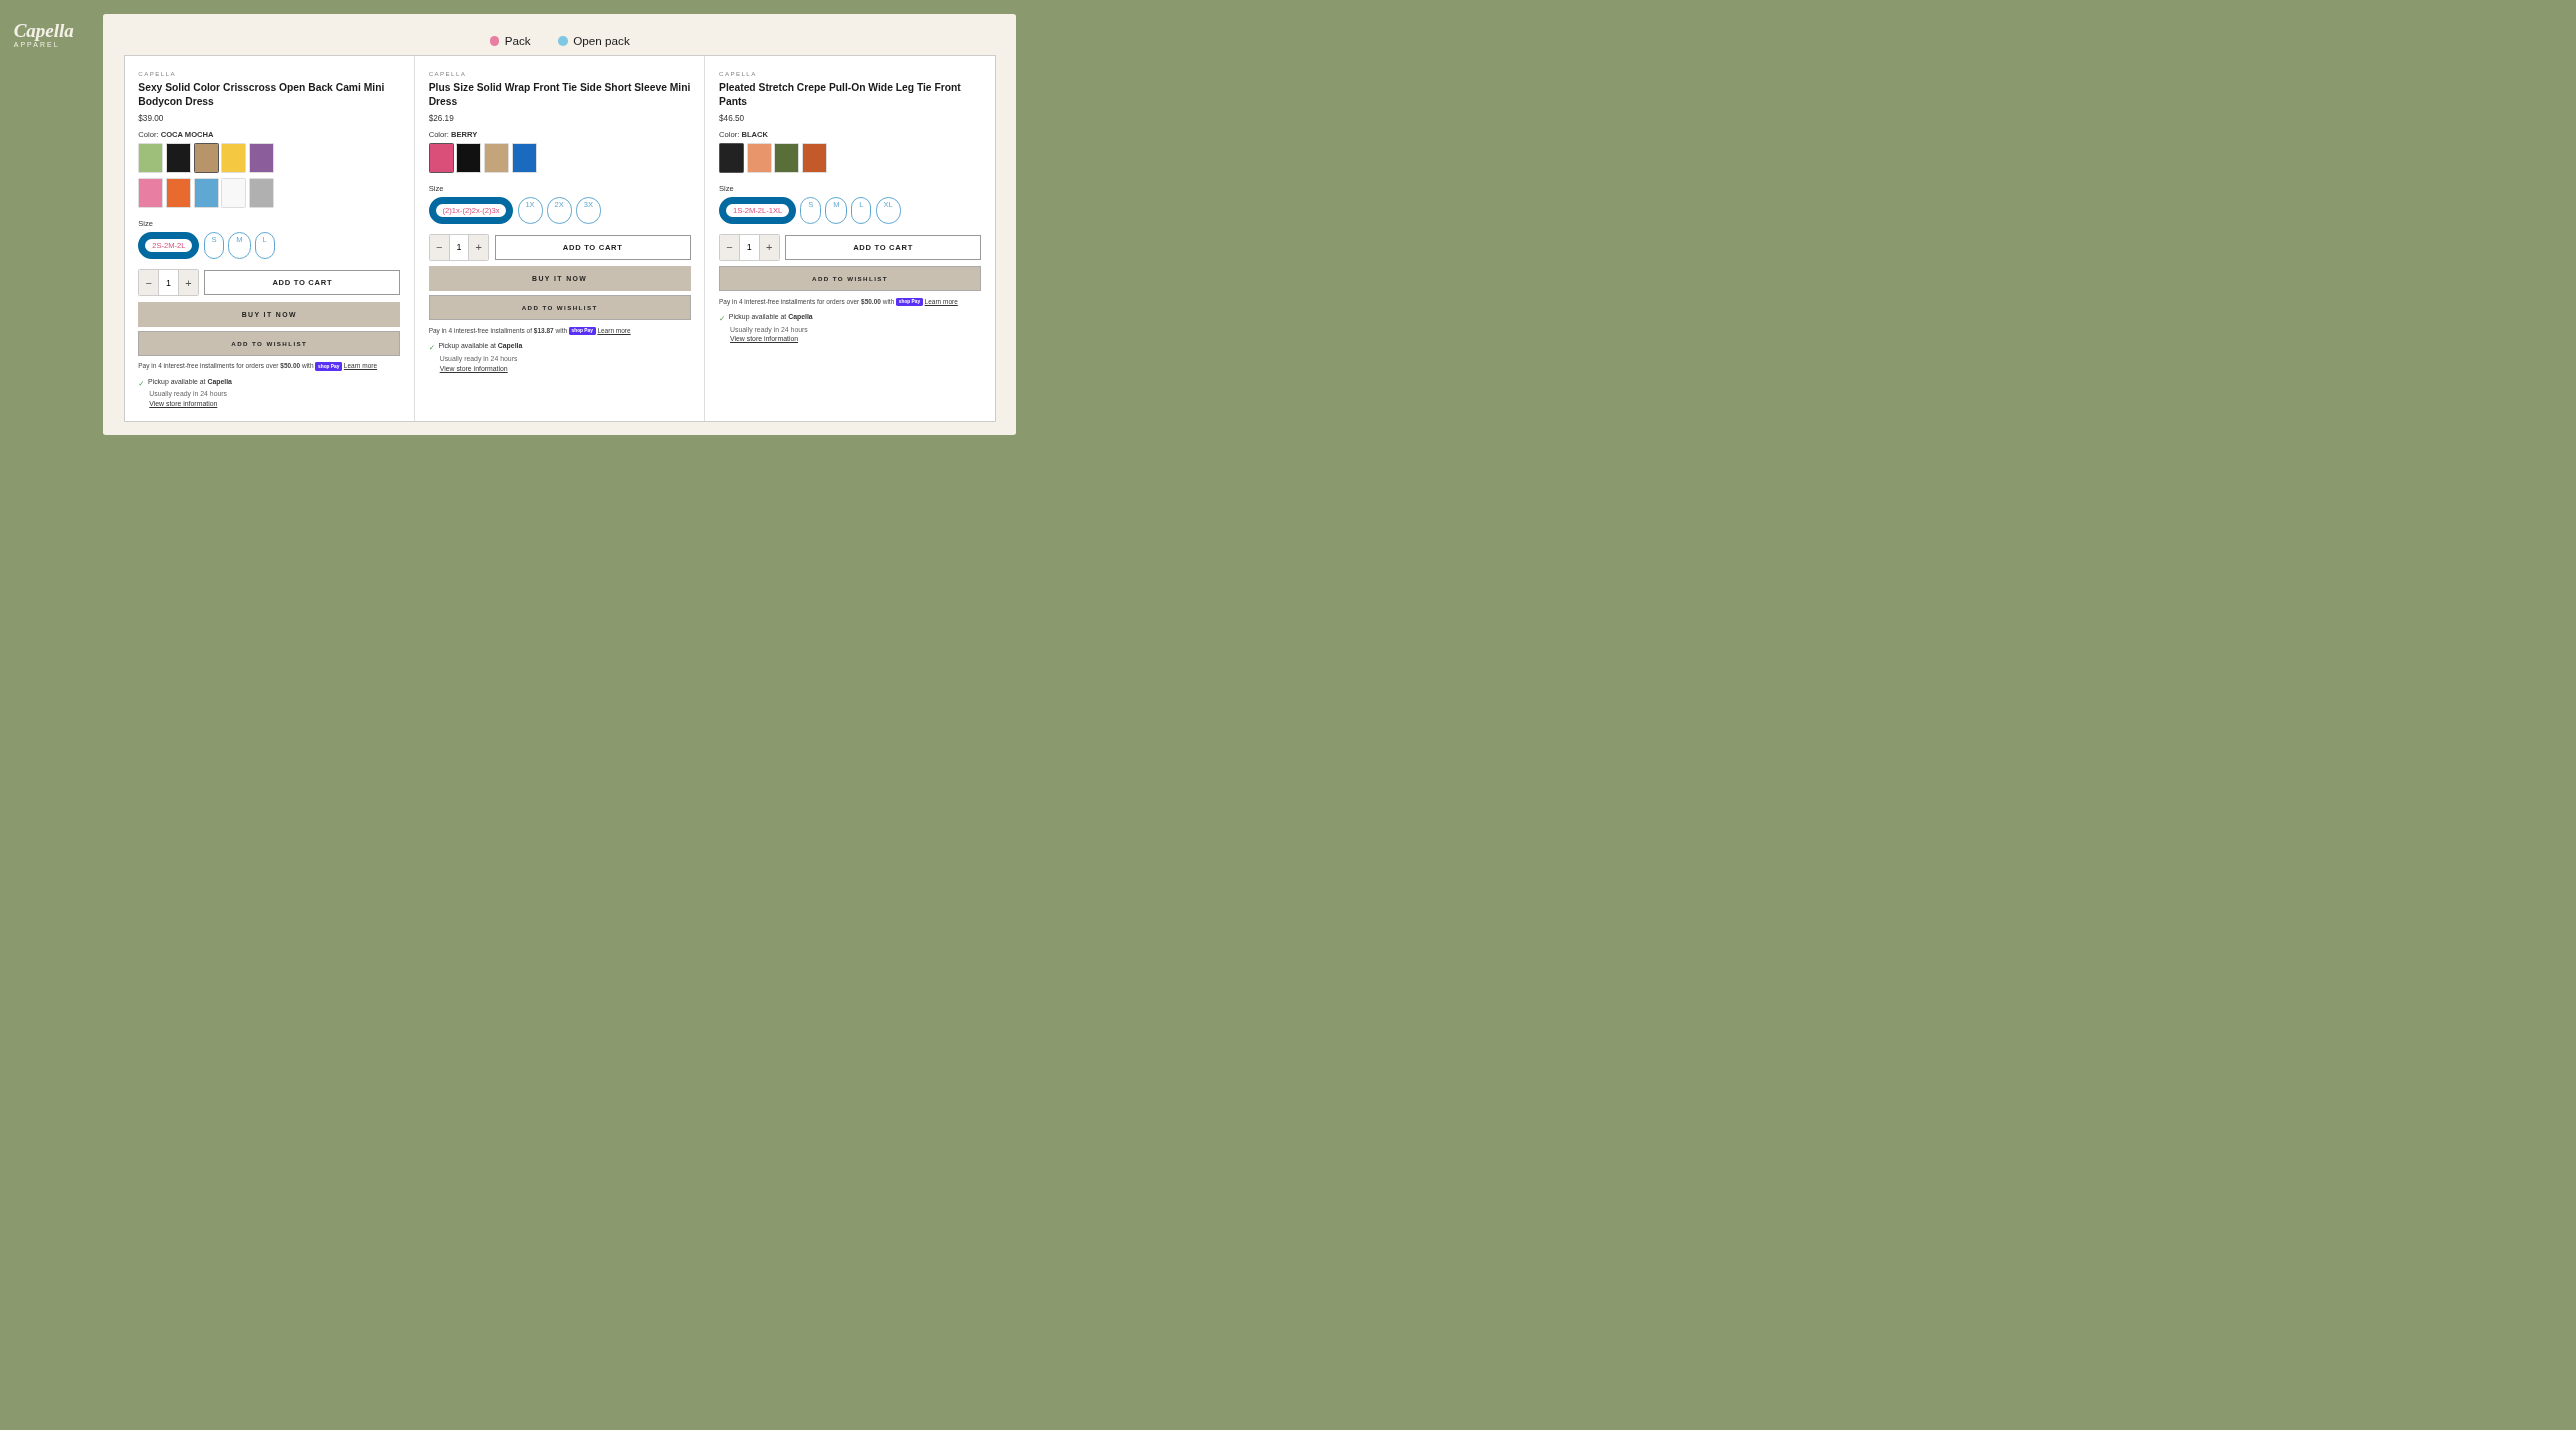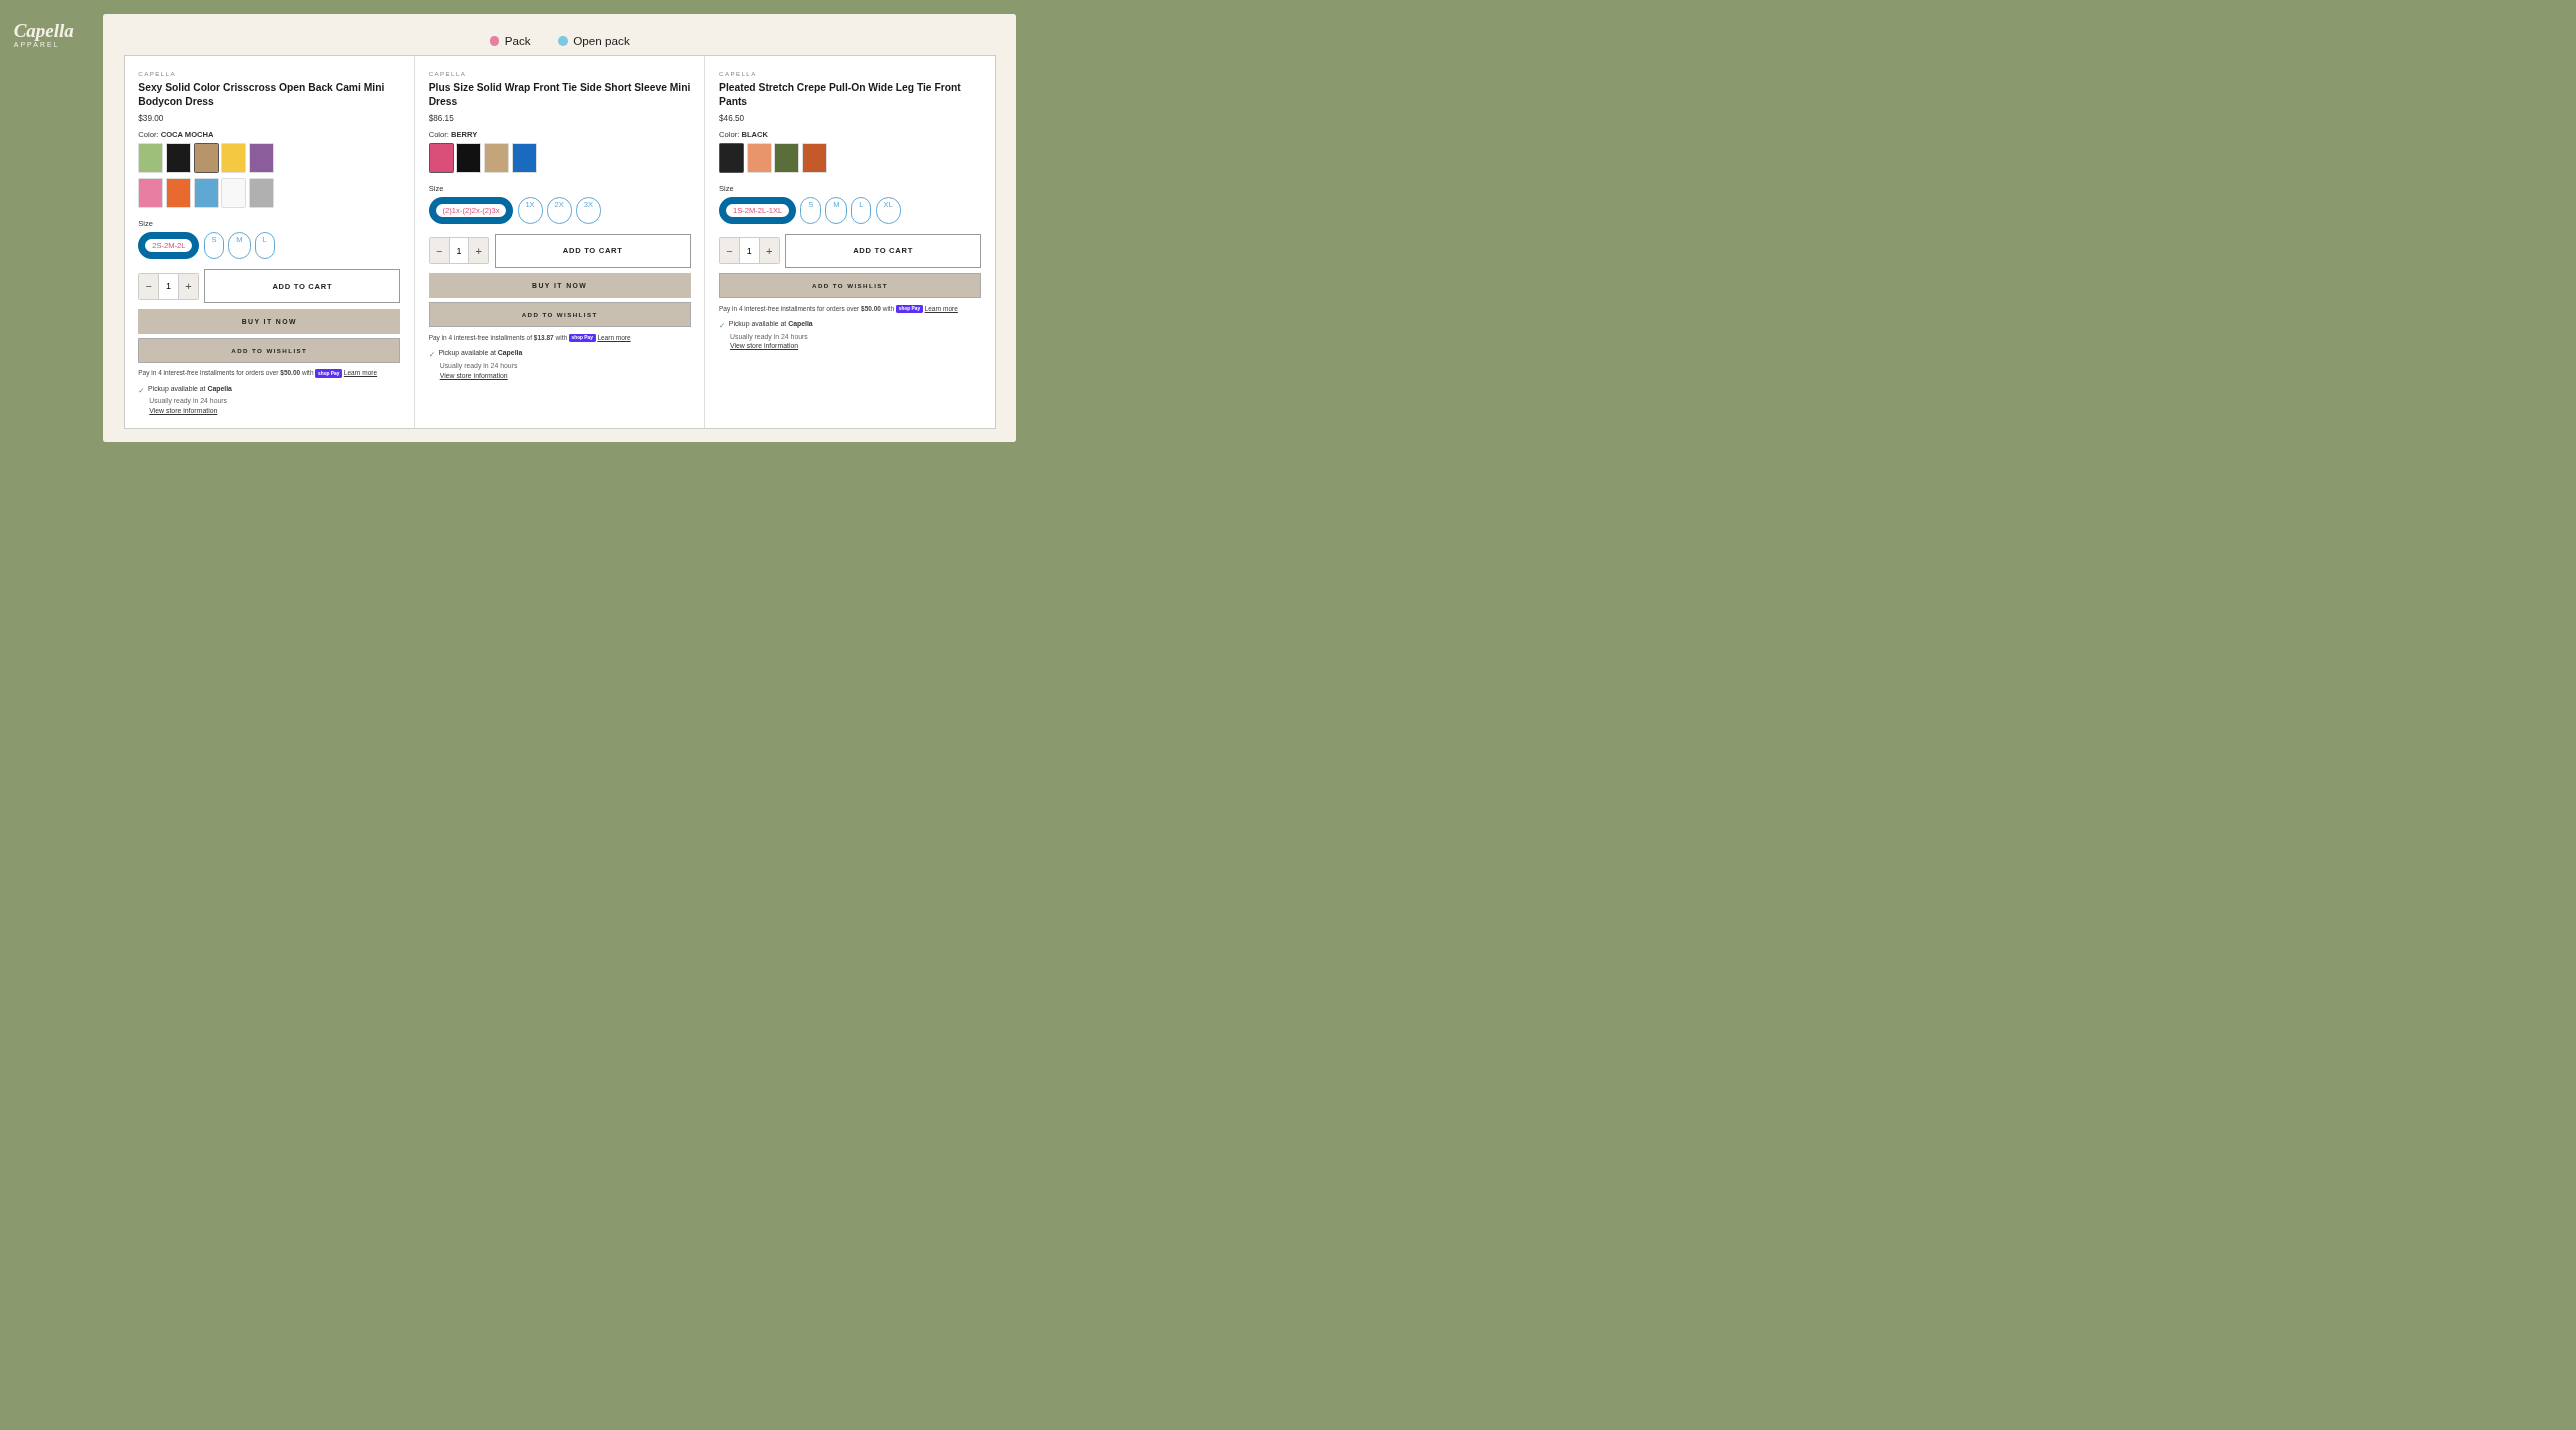--- a/index.html
+++ b/index.html
@@ -208,21 +208,21 @@
       height: 25px;
       text-align: center;
       border: none;
       border-left: 0.7px solid #ccc;
       border-right: 0.7px solid #ccc;
       font-size: 9px;
       background: #fff;
     }
     .btn-add {
       flex: 1;
-      height: 34px;
+      height: 25px;
       background: #fff;
       border: 0.7px solid #999;
       font-size: 7.6px;
       font-weight: 600;
       letter-spacing: 0.7px;
       cursor: pointer;
       color: #222;
     }
     .btn-buy {
       width: 100%;
@@ -392,21 +392,21 @@
             <strong>Capella</strong>
           </span>
         </div>
         <div class="ready-text">Usually ready in 24 hours</div>
         <div class="store-link">View store information</div>
       </div>
 
       <div class="product-col">
         <div class="brand-label">CAPELLA</div>
         <div class="product-title">Plus Size Solid Wrap Front Tie Side Short Sleeve Mini Dress</div>
-        <div class="product-price">$86.15</div>
+        <div class="product-price">$26.19</div>
 
         <div class="color-label">
           Color: <span>BERRY</span>
         </div>
 
         <div class="color-swatches">
           <div class="swatches-row1">
             <div class="swatch sw-berry selected"></div>
             <div class="swatch sw-blk"></div>
             <div class="swatch sw-tan"></div>

